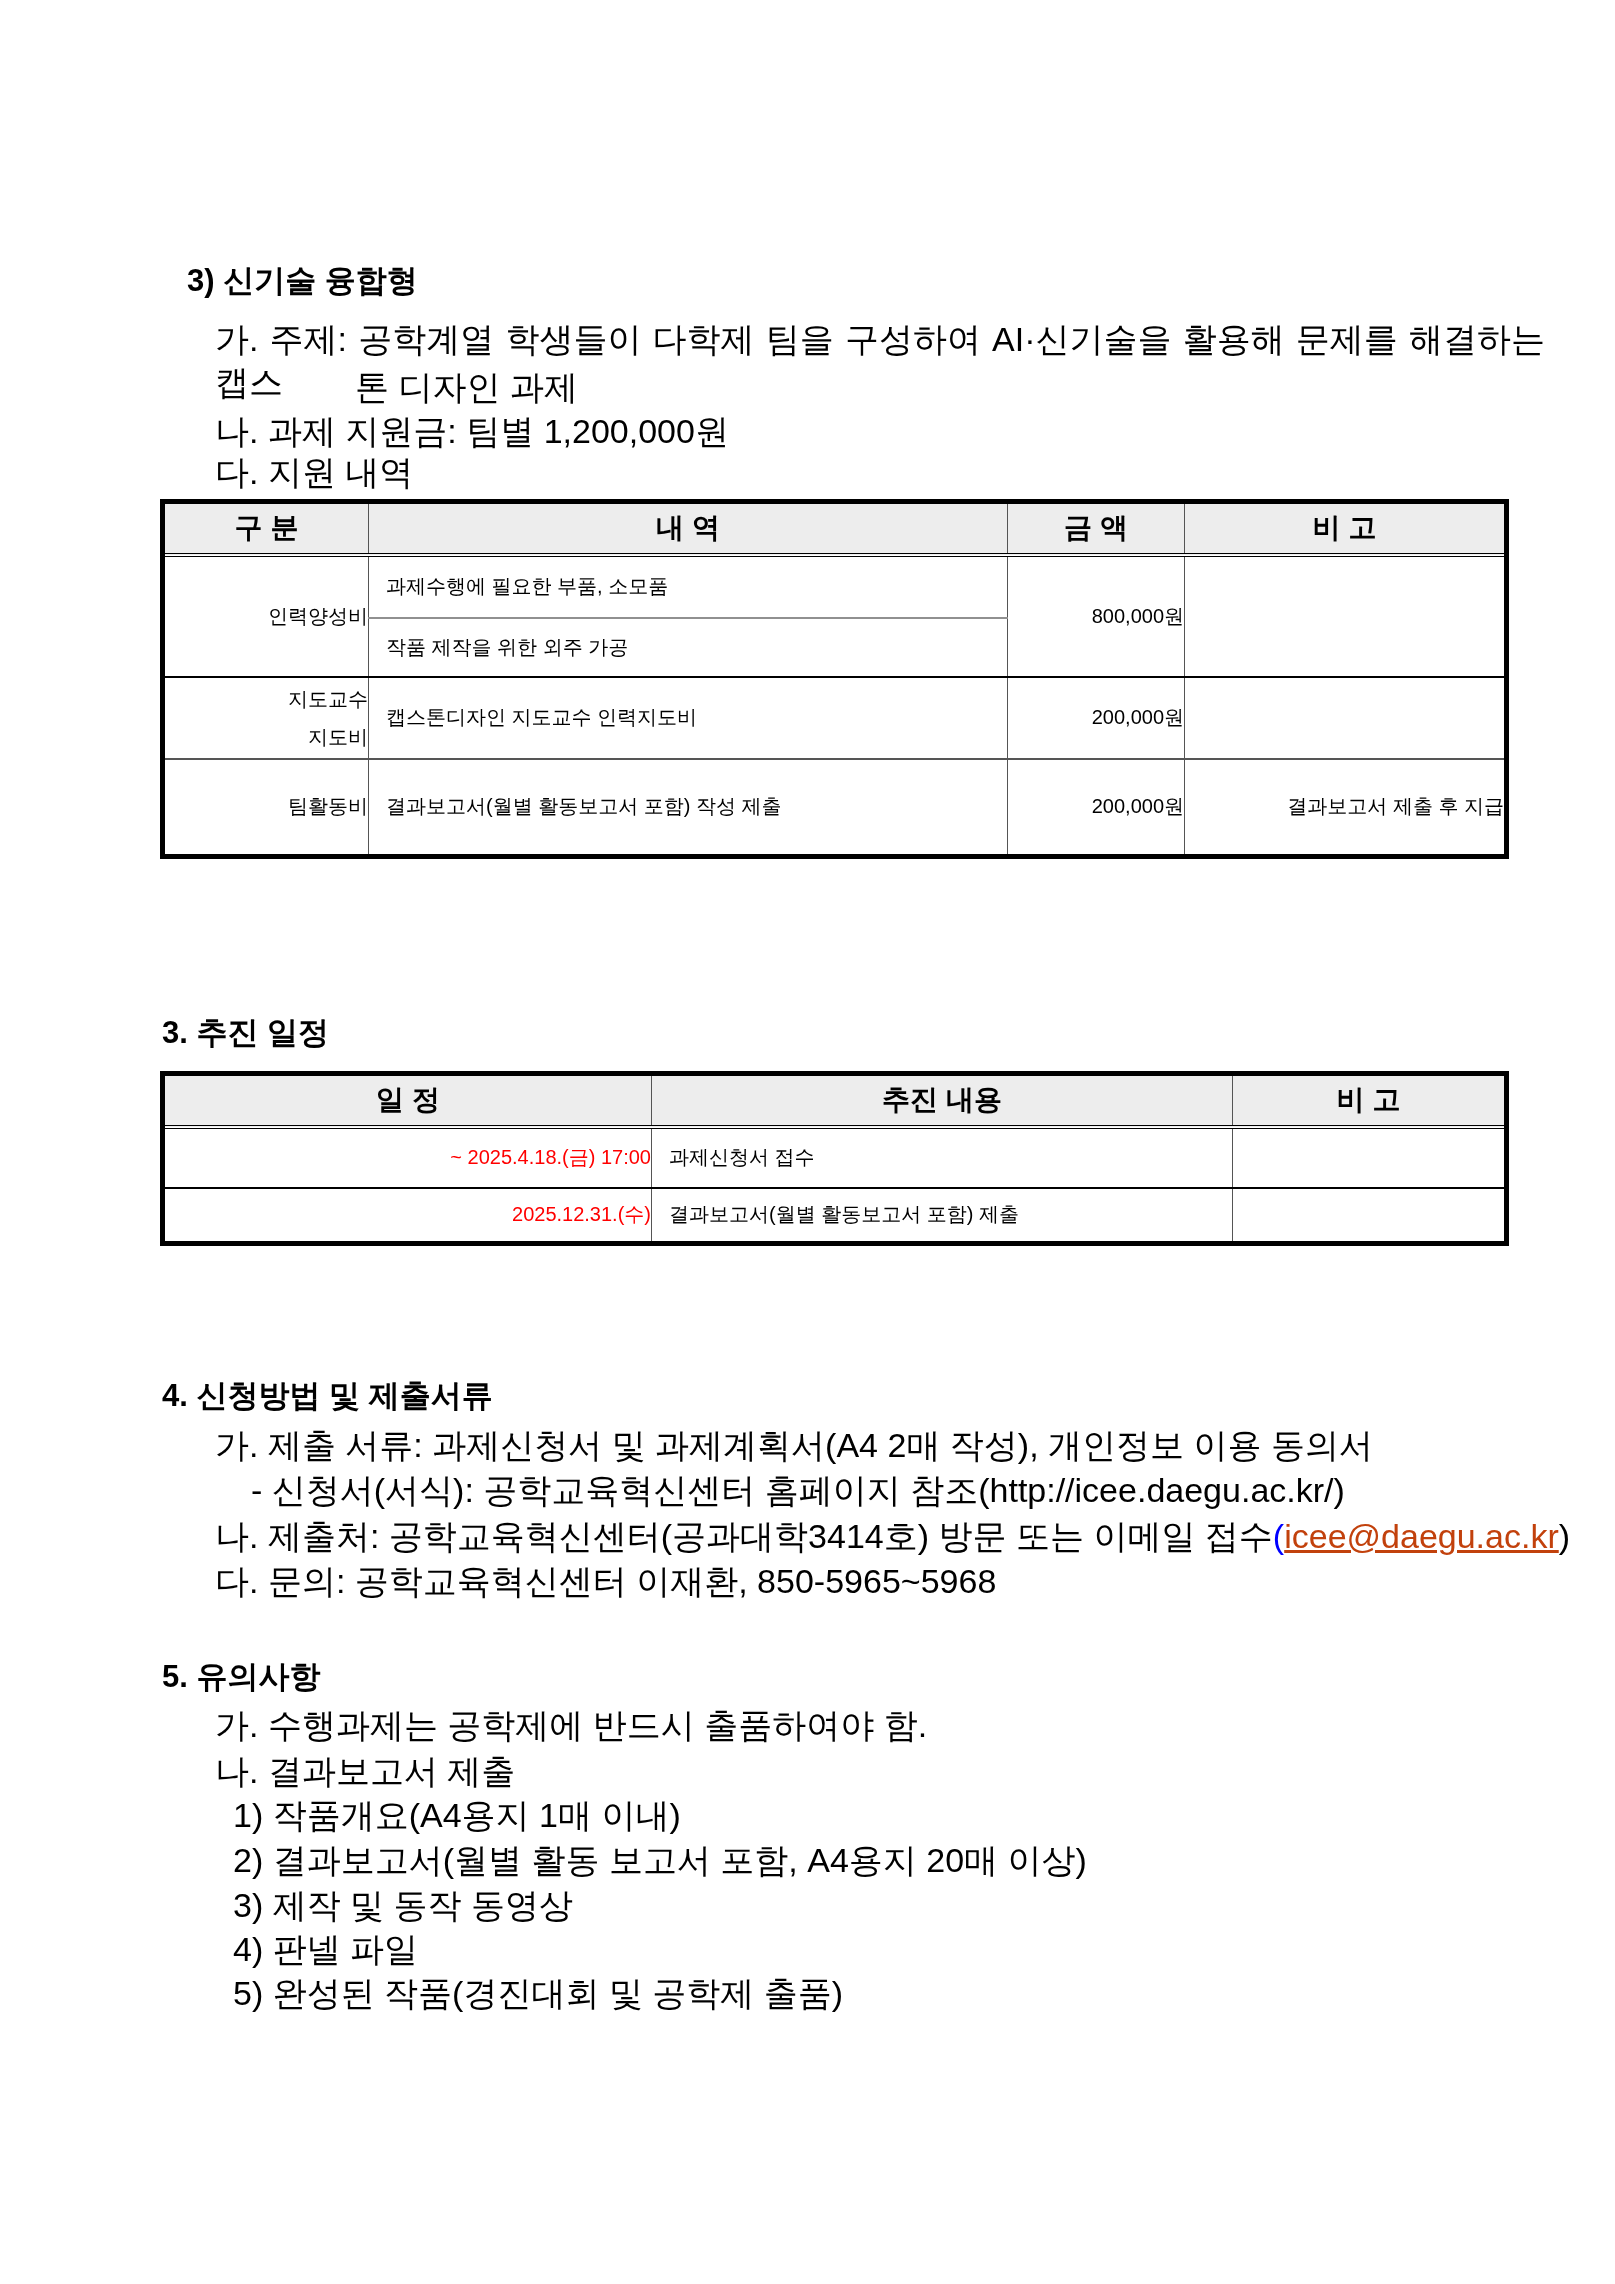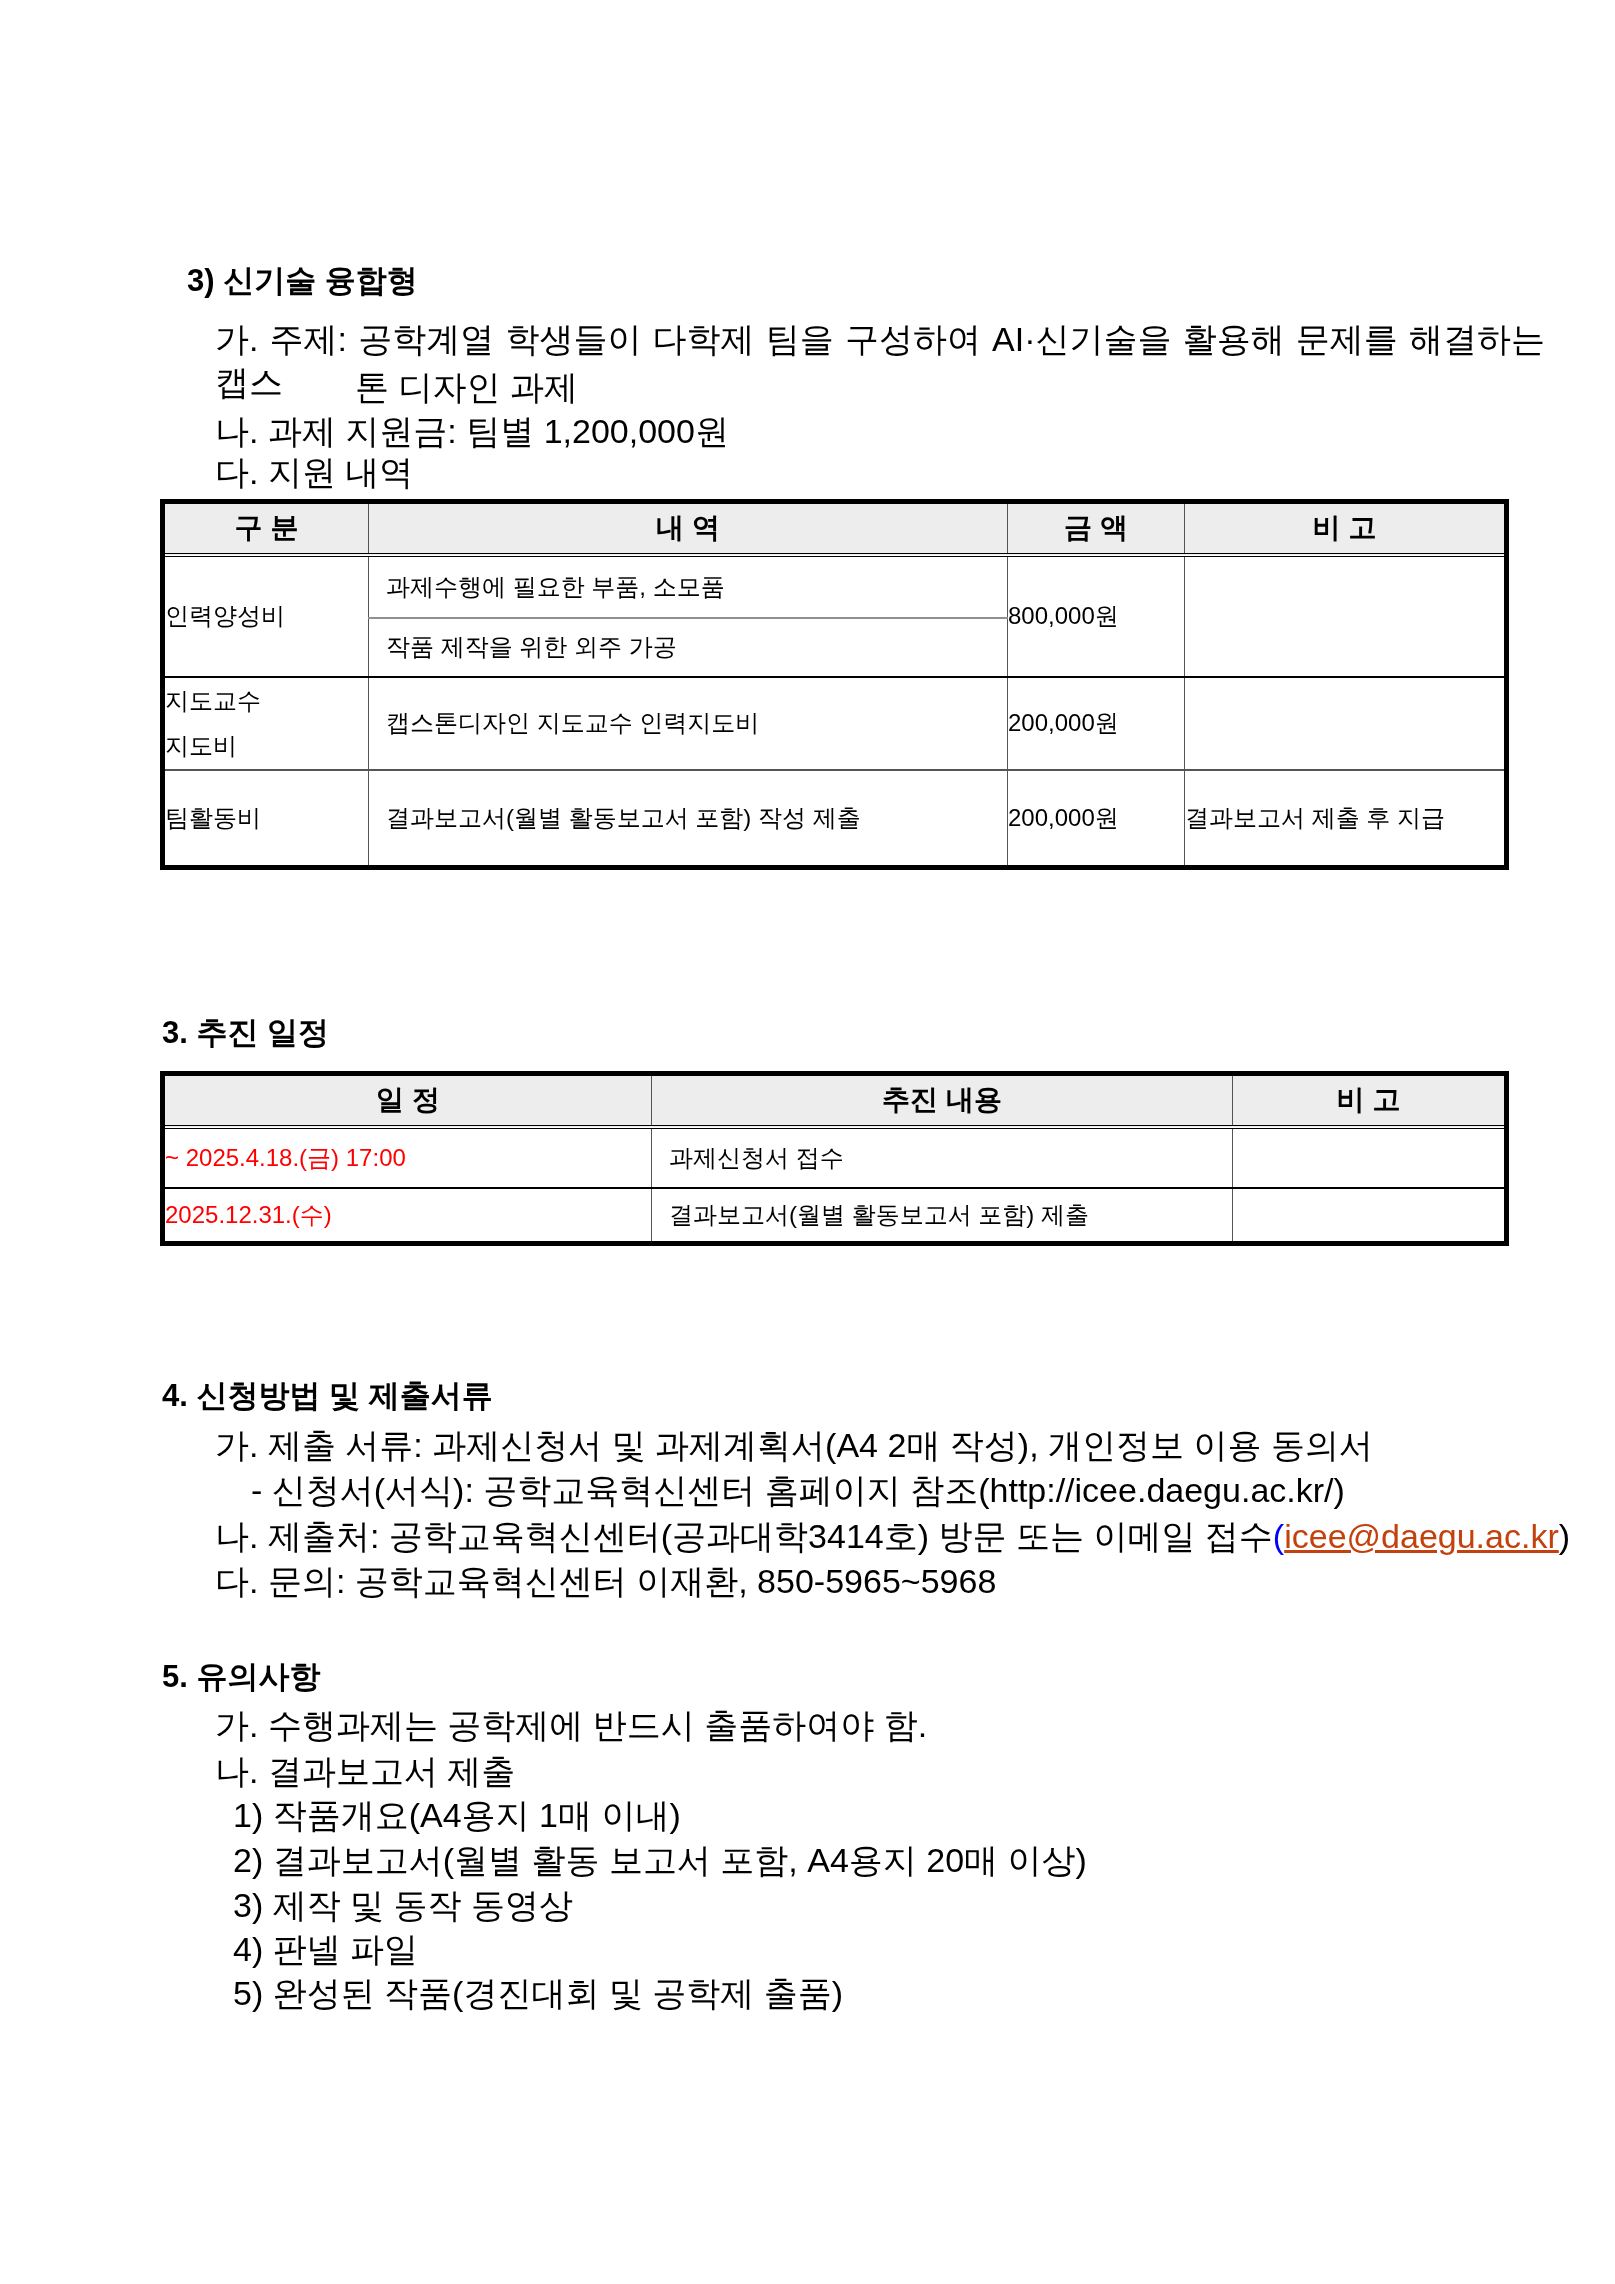--- a/index.html
+++ b/index.html
@@ -15,23 +15,23 @@
   .red{color:#ff0000;}
   .blue{color:#0000ff;}
   .ul{text-decoration:underline;}
   a.ul{color:#c2410c;}
 
   table.tbl{border-collapse:collapse;table-layout:fixed;border:5.2px solid #000;background:#fff;}
   table.tbl th{
     background:#ededed;font-weight:bold;font-size:28px;
     border-bottom:4.6px double #000;text-align:center;padding:0;
   }
-  table.tbl td{font-size:24px;padding:0;}
+  table.tbl td{font-size:20px;padding:0;}
   .vd{border-left:1.3px solid #555;}
-  .c{text-align:left;}
+  .c{text-align:right;}
   .l{text-align:left;padding-left:17px !important;}
   .pre{white-space:pre-line;line-height:1.9;}
   .bb3{border-bottom:2px solid #000;}
   .bb4g{border-bottom:2.6px solid #555;}
   .bbg{border-bottom:2.6px solid #909090;}
   .bbk{border-bottom:2.6px solid #000;}
   .tight{padding:0 1.3px;}
 </style>
 </head>
 <body>

